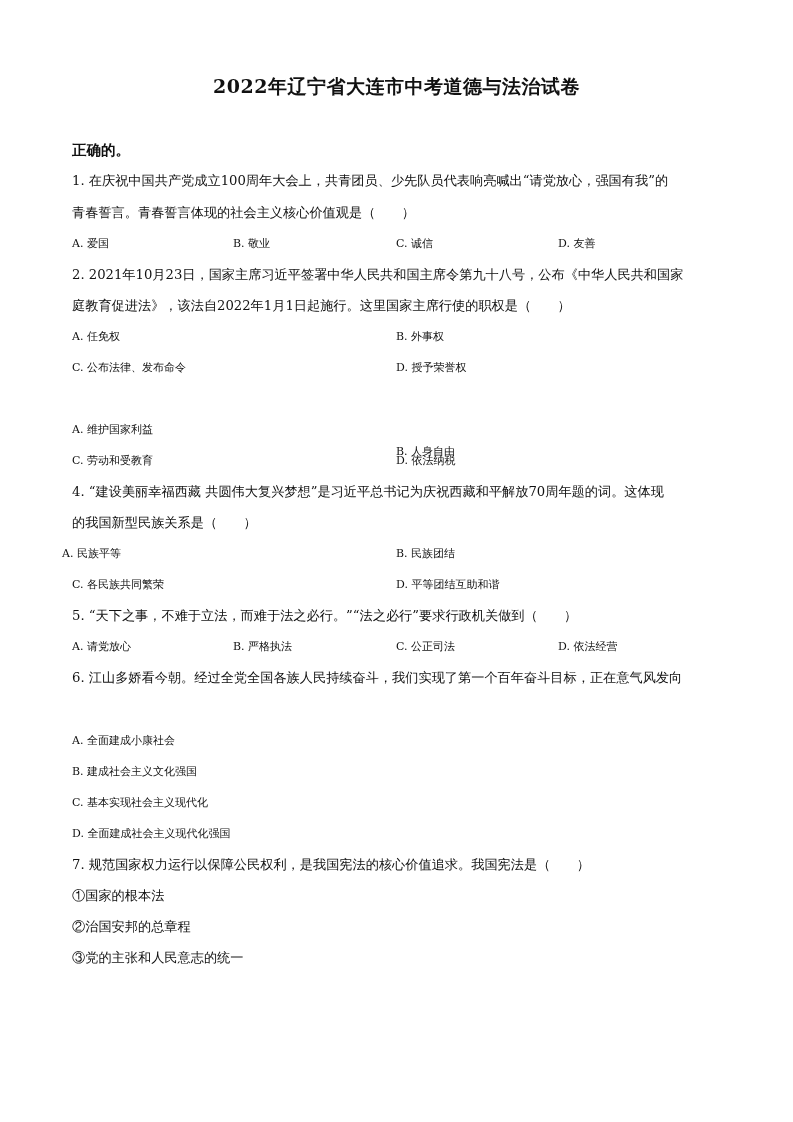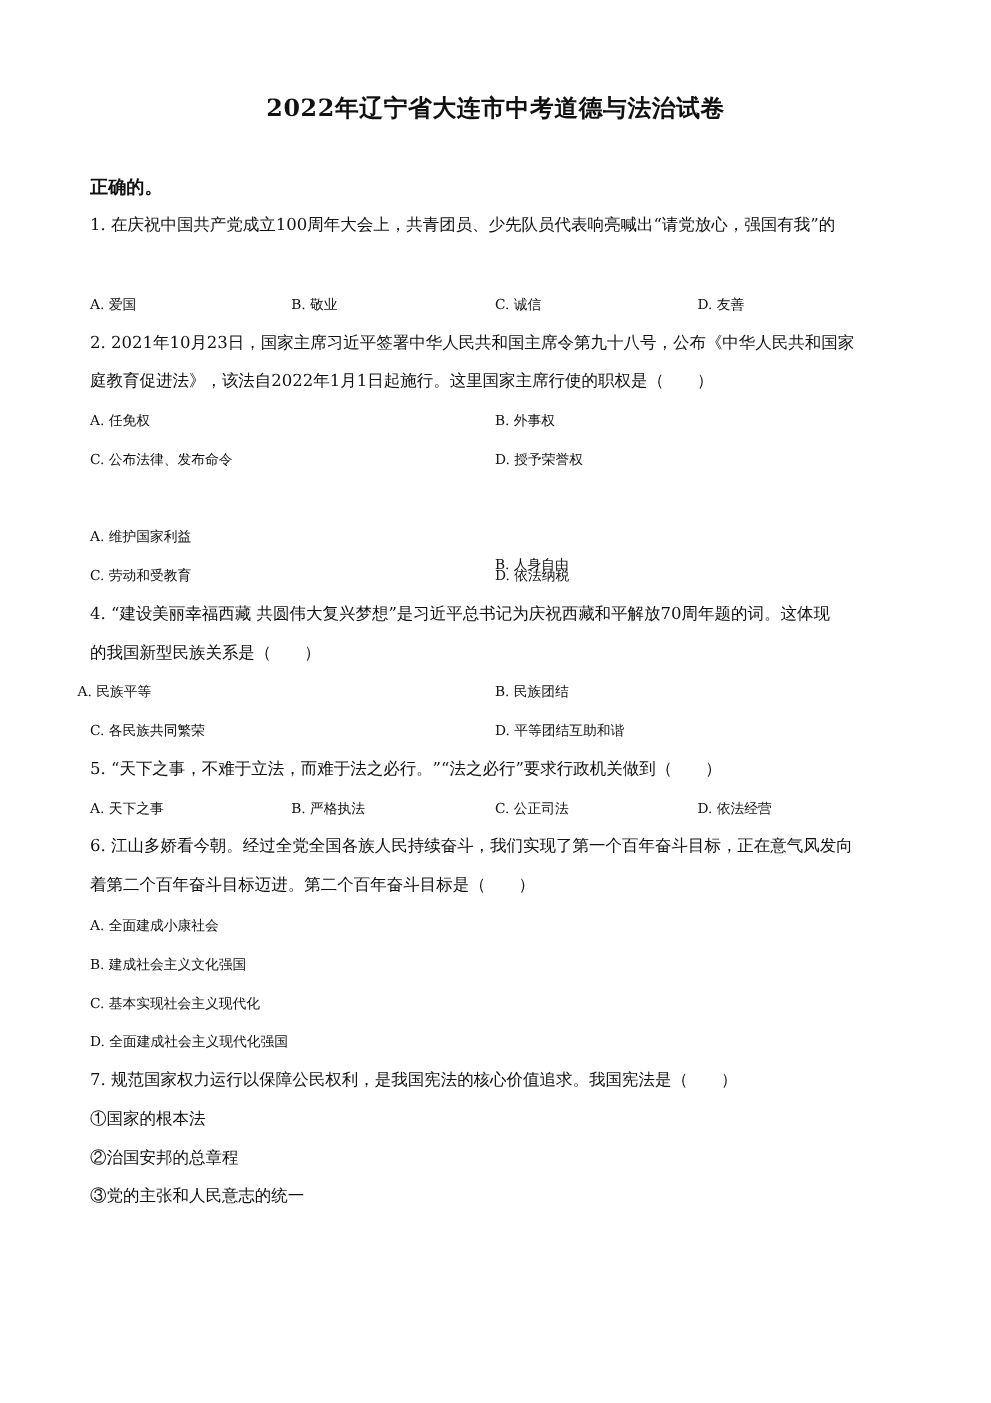--- a/index.html
+++ b/index.html
@@ -14,20 +14,21 @@
 </style>
 </head>
 <body>
 
 <div class="page">
   <div class="title">2022年辽宁省大连市中考道德与法治试卷</div>
 
   <div class="section-head" style="top:140px">正确的。</div>
 
   <div class="line" style="top:172px">1. 在庆祝中国共产党成立100周年大会上，共青团员、少先队员代表响亮喊出“请党放心，强国有我”的</div>
+  <div class="line" style="top:204px">青春誓言。青春誓言体现的社会主义核心价值观是（　　）</div>
   <div class="opt" style="left:72px;top:235px">A. 爱国</div>
   <div class="opt" style="left:233px;top:235px">B. 敬业</div>
   <div class="opt" style="left:396px;top:235px">C. 诚信</div>
   <div class="opt" style="left:558px;top:235px">D. 友善</div>
 
   <div class="line" style="top:266px">2. 2021年10月23日，国家主席习近平签署中华人民共和国主席令第九十八号，公布《中华人民共和国家</div>
   <div class="line" style="top:297px">庭教育促进法》，该法自2022年1月1日起施行。这里国家主席行使的职权是（　　）</div>
   <div class="opt" style="left:72px;top:328px">A.  任免权</div>
   <div class="opt" style="left:396px;top:328px">B.  外事权</div>
   <div class="opt" style="left:72px;top:359px">C.  公布法律、发布命令</div>
@@ -39,27 +40,26 @@
   <div class="opt" style="left:396px;top:452px">D.  依法纳税</div>
 
   <div class="line" style="top:483px">4. “建设美丽幸福西藏 共圆伟大复兴梦想”是习近平总书记为庆祝西藏和平解放70周年题的词。这体现</div>
   <div class="line" style="top:514px">的我国新型民族关系是（　　）</div>
   <div class="opt" style="left:62px;top:545px">A.  民族平等</div>
   <div class="opt" style="left:396px;top:545px">B.  民族团结</div>
   <div class="opt" style="left:72px;top:576px">C.  各民族共同繁荣</div>
   <div class="opt" style="left:396px;top:576px">D.  平等团结互助和谐</div>
 
   <div class="line" style="top:607px">5. “天下之事，不难于立法，而难于法之必行。”“法之必行”要求行政机关做到（　　）</div>
-  <div class="opt" style="left:72px;top:638px">A.  天下之事</div>
+  <div class="opt" style="left:72px;top:638px">A.  请党放心</div>
   <div class="opt" style="left:233px;top:638px">B.  严格执法</div>
   <div class="opt" style="left:396px;top:638px">C.  公正司法</div>
   <div class="opt" style="left:558px;top:638px">D.  依法经营</div>
 
   <div class="line" style="top:669px">6. 江山多娇看今朝。经过全党全国各族人民持续奋斗，我们实现了第一个百年奋斗目标，正在意气风发向</div>
-  <div class="line" style="top:700px">着第二个百年奋斗目标迈进。第二个百年奋斗目标是（　　）</div>
   <div class="opt" style="left:72px;top:732px">A.  全面建成小康社会</div>
   <div class="opt" style="left:72px;top:763px">B.  建成社会主义文化强国</div>
   <div class="opt" style="left:72px;top:794px">C.  基本实现社会主义现代化</div>
   <div class="opt" style="left:72px;top:825px">D.  全面建成社会主义现代化强国</div>
 
   <div class="line" style="top:856px">7. 规范国家权力运行以保障公民权利，是我国宪法的核心价值追求。我国宪法是（　　）</div>
   <div class="line" style="top:887px">①国家的根本法</div>
   <div class="line" style="top:918px">②治国安邦的总章程</div>
   <div class="line" style="top:949px">③党的主张和人民意志的统一</div>
 </div>

